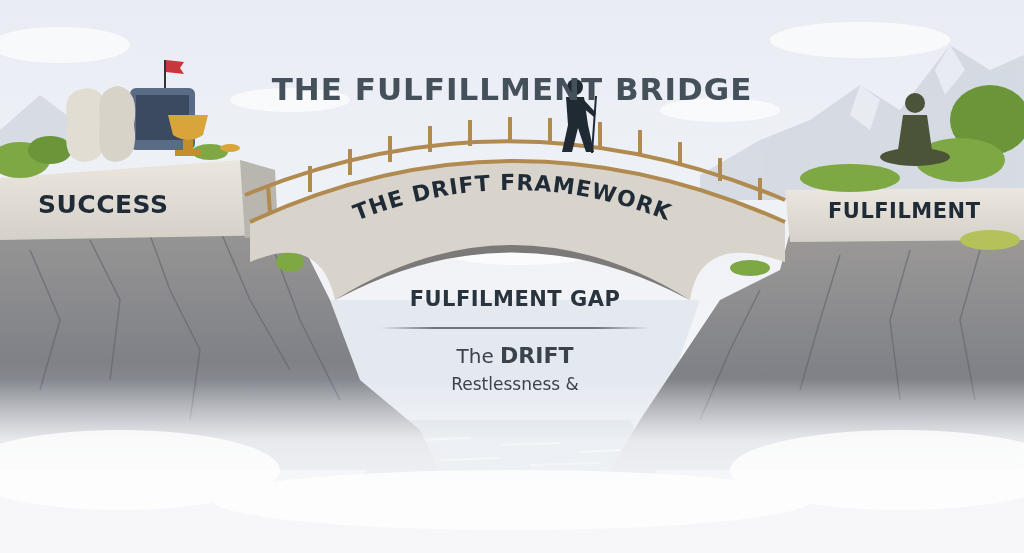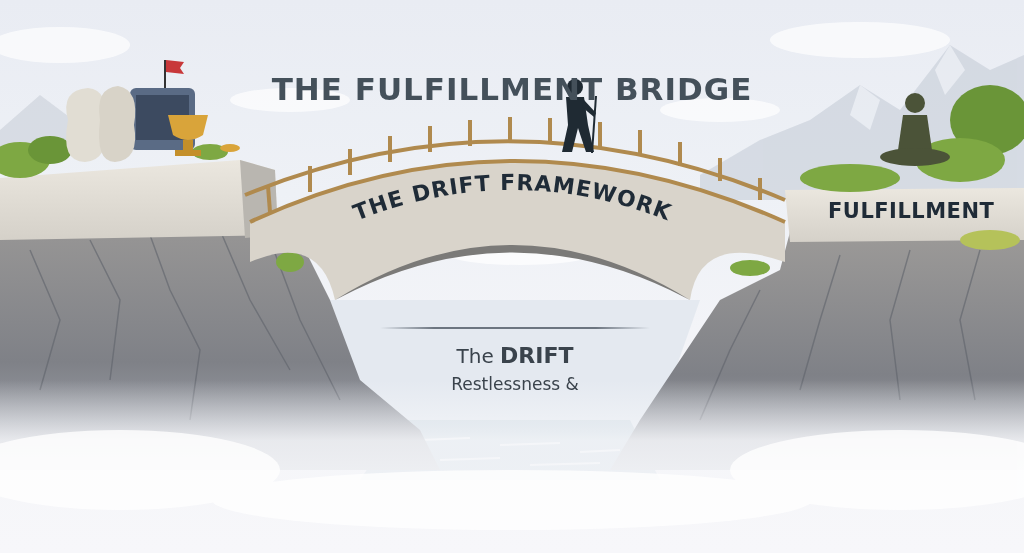--- a/index.html
+++ b/index.html
@@ -162,19 +162,21 @@
     <rect x="0" y="380" width="1024" height="173" fill="url(#mist)"></rect>
     <g fill="#ffffff" opacity="0.8">
       <ellipse cx="120" cy="470" rx="160" ry="40"></ellipse>
       <ellipse cx="900" cy="470" rx="170" ry="40"></ellipse>
       <ellipse cx="512" cy="500" rx="300" ry="30"></ellipse>
     </g>
   </svg>
 
   <div class="title">THE FULFILLMENT BRIDGE</div>
 
-  <div class="label lbl-fulfillment">FULFILLMENT</div>
+  <div class="label lbl-success">SUCCESS</div>
+  <div class="label lbl-fulfillment">FULFILMENT</div>
 
+  <div class="gap-title">FULFILMENT GAP</div>
   <div class="gap-line"></div>
   <div class="drift drift-2">Restlessness &amp;</div>
   <div class="drift drift-1"><span>The </span><b>DRIFT</b></div>
 
 </div>
 
 </body></html>

